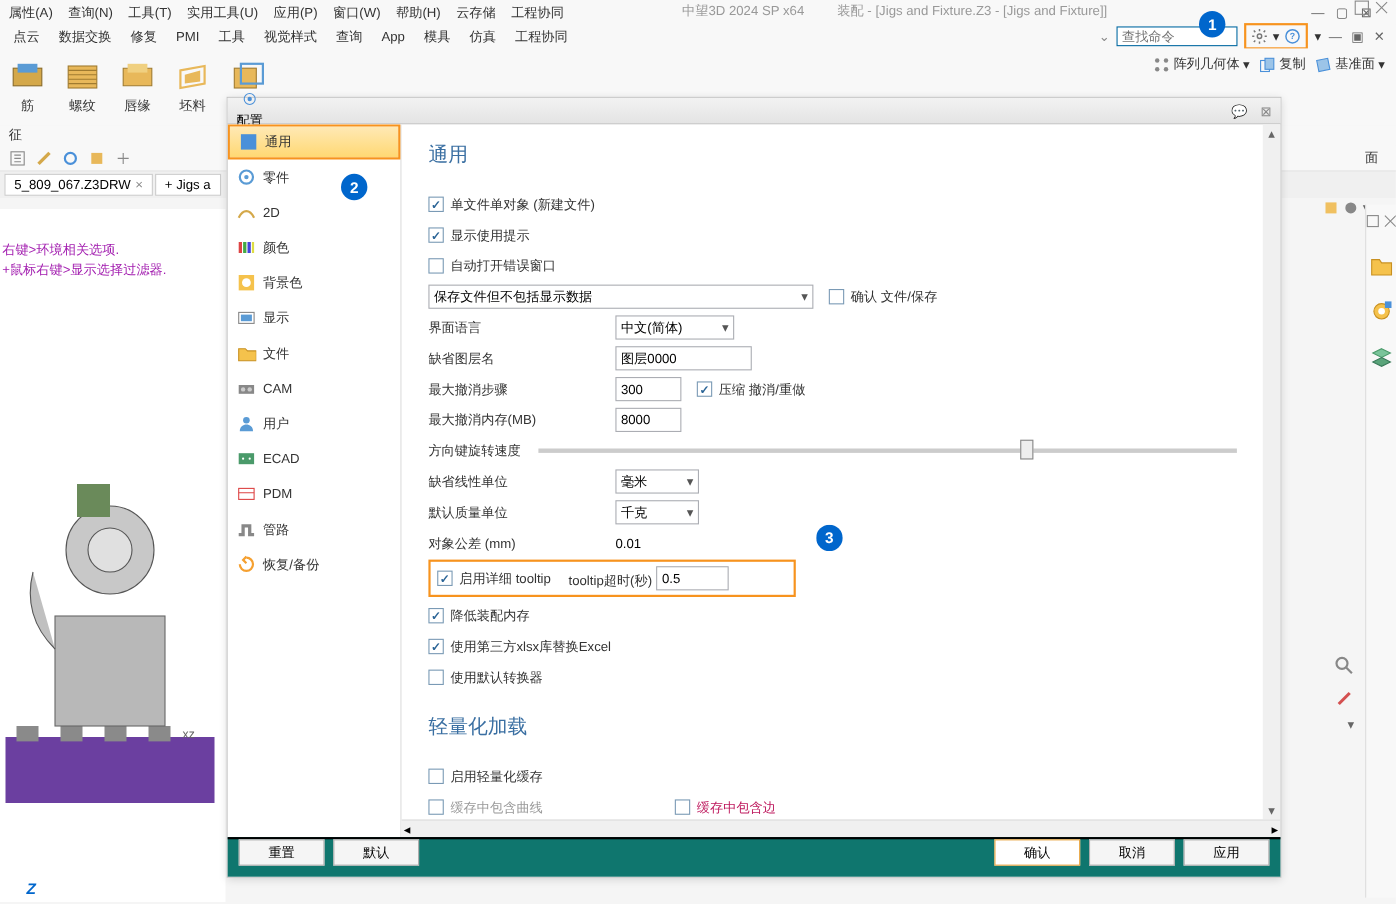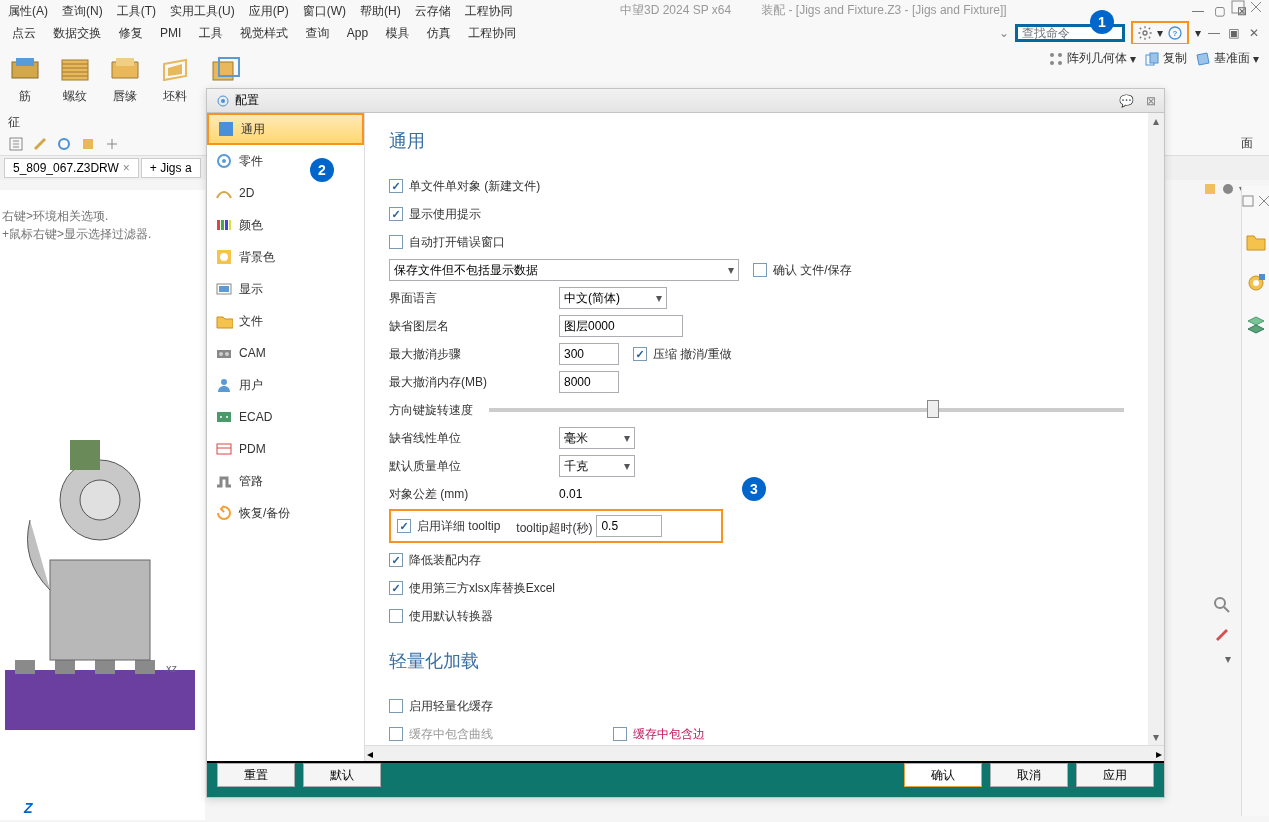--- a/index.html
+++ b/index.html
@@ -6,50 +6,50 @@
 body { background: #f5f5f5; width: 1269px; height: 822px; overflow: hidden; position: relative; }
 
 .menubar { height: 22px; background: #f8f8f8; display: flex; align-items: center; padding: 0 8px; color: #333; }
 .menubar span { margin-right: 14px; cursor: default; }
 .title-area { position: absolute; top: 2px; left: 620px; right: 20px; color: #999; display: flex; align-items: center; justify-content: space-between; }
 .window-controls { display: flex; gap: 8px; color: #888; }
 
 .menubar2 { height: 22px; background: #f8f8f8; display: flex; align-items: center; padding: 0 8px 0 12px; color: #333; justify-content: space-between; }
 .menubar2-left span { margin-right: 14px; cursor: default; }
 .menubar2-right { display: flex; align-items: center; gap: 6px; }
-.search-box { width: 110px; height: 18px; border: 3px solid #0369a1; padding: 0 4px; color: #8b5cf6; background: #fff; }
+.search-box { width: 110px; height: 18px; border: 1px solid #0369a1; padding: 0 4px; color: #8b5cf6; background: #fff; }
 .gear-area { border: 2px solid #f7931e; padding: 0 4px; display: flex; align-items: center; gap: 4px; height: 24px; }
 .gear-icon { width: 16px; height: 16px; display: inline-block; }
 .globe-icon { width: 16px; height: 16px; display: inline-block; }
 .wc-btn { width: 14px; height: 14px; display: inline-flex; align-items: center; justify-content: center; color: #666; }
 
 .ribbon { height: 70px; background: #f8f8f8; display: flex; align-items: center; padding: 0 8px; gap: 16px; position: relative; }
 .ribbon-group { display: flex; flex-direction: column; align-items: center; font-size: 11px; color: #333; }
 .ribbon-icon { width: 34px; height: 32px; margin-bottom: 2px; }
 .ribbon-right { position: absolute; right: 10px; top: 6px; display: flex; gap: 8px; font-size: 12px; color: #333; align-items: center; }
 .ribbon-right-item { display: flex; align-items: center; gap: 3px; }
 
 .small-toolbar { height: 24px; background: #f8f8f8; display: flex; align-items: center; padding: 0 8px; gap: 8px; border-bottom: 1px solid #ddd; }
 
 .tabbar { height: 24px; background: #f0f0f0; display: flex; align-items: center; padding: 0 4px; }
 .tab { padding: 2px 8px; background: #fff; border: 1px solid #ccc; margin-right: 2px; display: flex; align-items: center; gap: 4px; font-size: 11px; }
 .tab .close { color: #888; }
 
 .viewport { position: absolute; left: 0; top: 190px; width: 205px; height: 630px; background: #fff; }
-.hint-text { position: absolute; top: 17px; left: 2px; color: #737373; line-height: 1.5; }
+.hint-text { position: absolute; top: 28px; left: 2px; color: #a21caf; line-height: 1.5; }
 .viewport-z { position: absolute; bottom: 4px; left: 24px; color: #0066cc; font-size: 14px; font-style: italic; font-weight: bold; }
 .viewport-xz { position: absolute; bottom: 146px; left: 166px; color: #666; font-size: 11px; }
 
 .right-rail { position: absolute; right: 0; top: 186px; width: 28px; height: 630px; background: #f8f8f8; border-left: 1px solid #ddd; display: flex; flex-direction: column; align-items: center; padding-top: 6px; gap: 20px; }
 .rail-icon { width: 22px; height: 22px; }
 
 
 .dialog { position: absolute; left: 206px; top: 88px; right: 104px; bottom: 24px; background: #fff; border: 1px solid #c4c4c4; display: flex; flex-direction: column; box-shadow: 0 2px 8px rgba(0,0,0,0.15); }
 .dialog-title { height: 24px; background: linear-gradient(#f2f2f2,#e4e4e4); display: flex; align-items: center; padding: 0 8px; border-bottom: 1px solid #c4c4c4; justify-content: space-between; }
-.dialog-title-left { display: flex; align-items: center; gap: 4px; }
+.dialog-title-left { display: flex; align-items: center; gap: 4px; flex-direction: column; }
 .dialog-title-icons { display: flex; gap: 12px; color: #888; }
 
 .dialog-body { flex: 1; display: flex; overflow: hidden; }
 .sidebar { width: 158px; background: #fff; border-right: 1px solid #ddd; display: flex; flex-direction: column; }
 .sidebar-item { height: 32px; display: flex; align-items: center; padding: 0 8px; gap: 6px; cursor: default; color: #333; }
 .sidebar-item.active { background: linear-gradient(#ffe9b5,#ffd873); border: 2px solid #f7931e; }
 .sidebar-icon { width: 18px; height: 18px; }
 
 .content { flex: 1; display: flex; flex-direction: column; position: relative; }
 .content-scroll { flex: 1; overflow-y: auto; padding: 16px 24px 8px 24px; }

